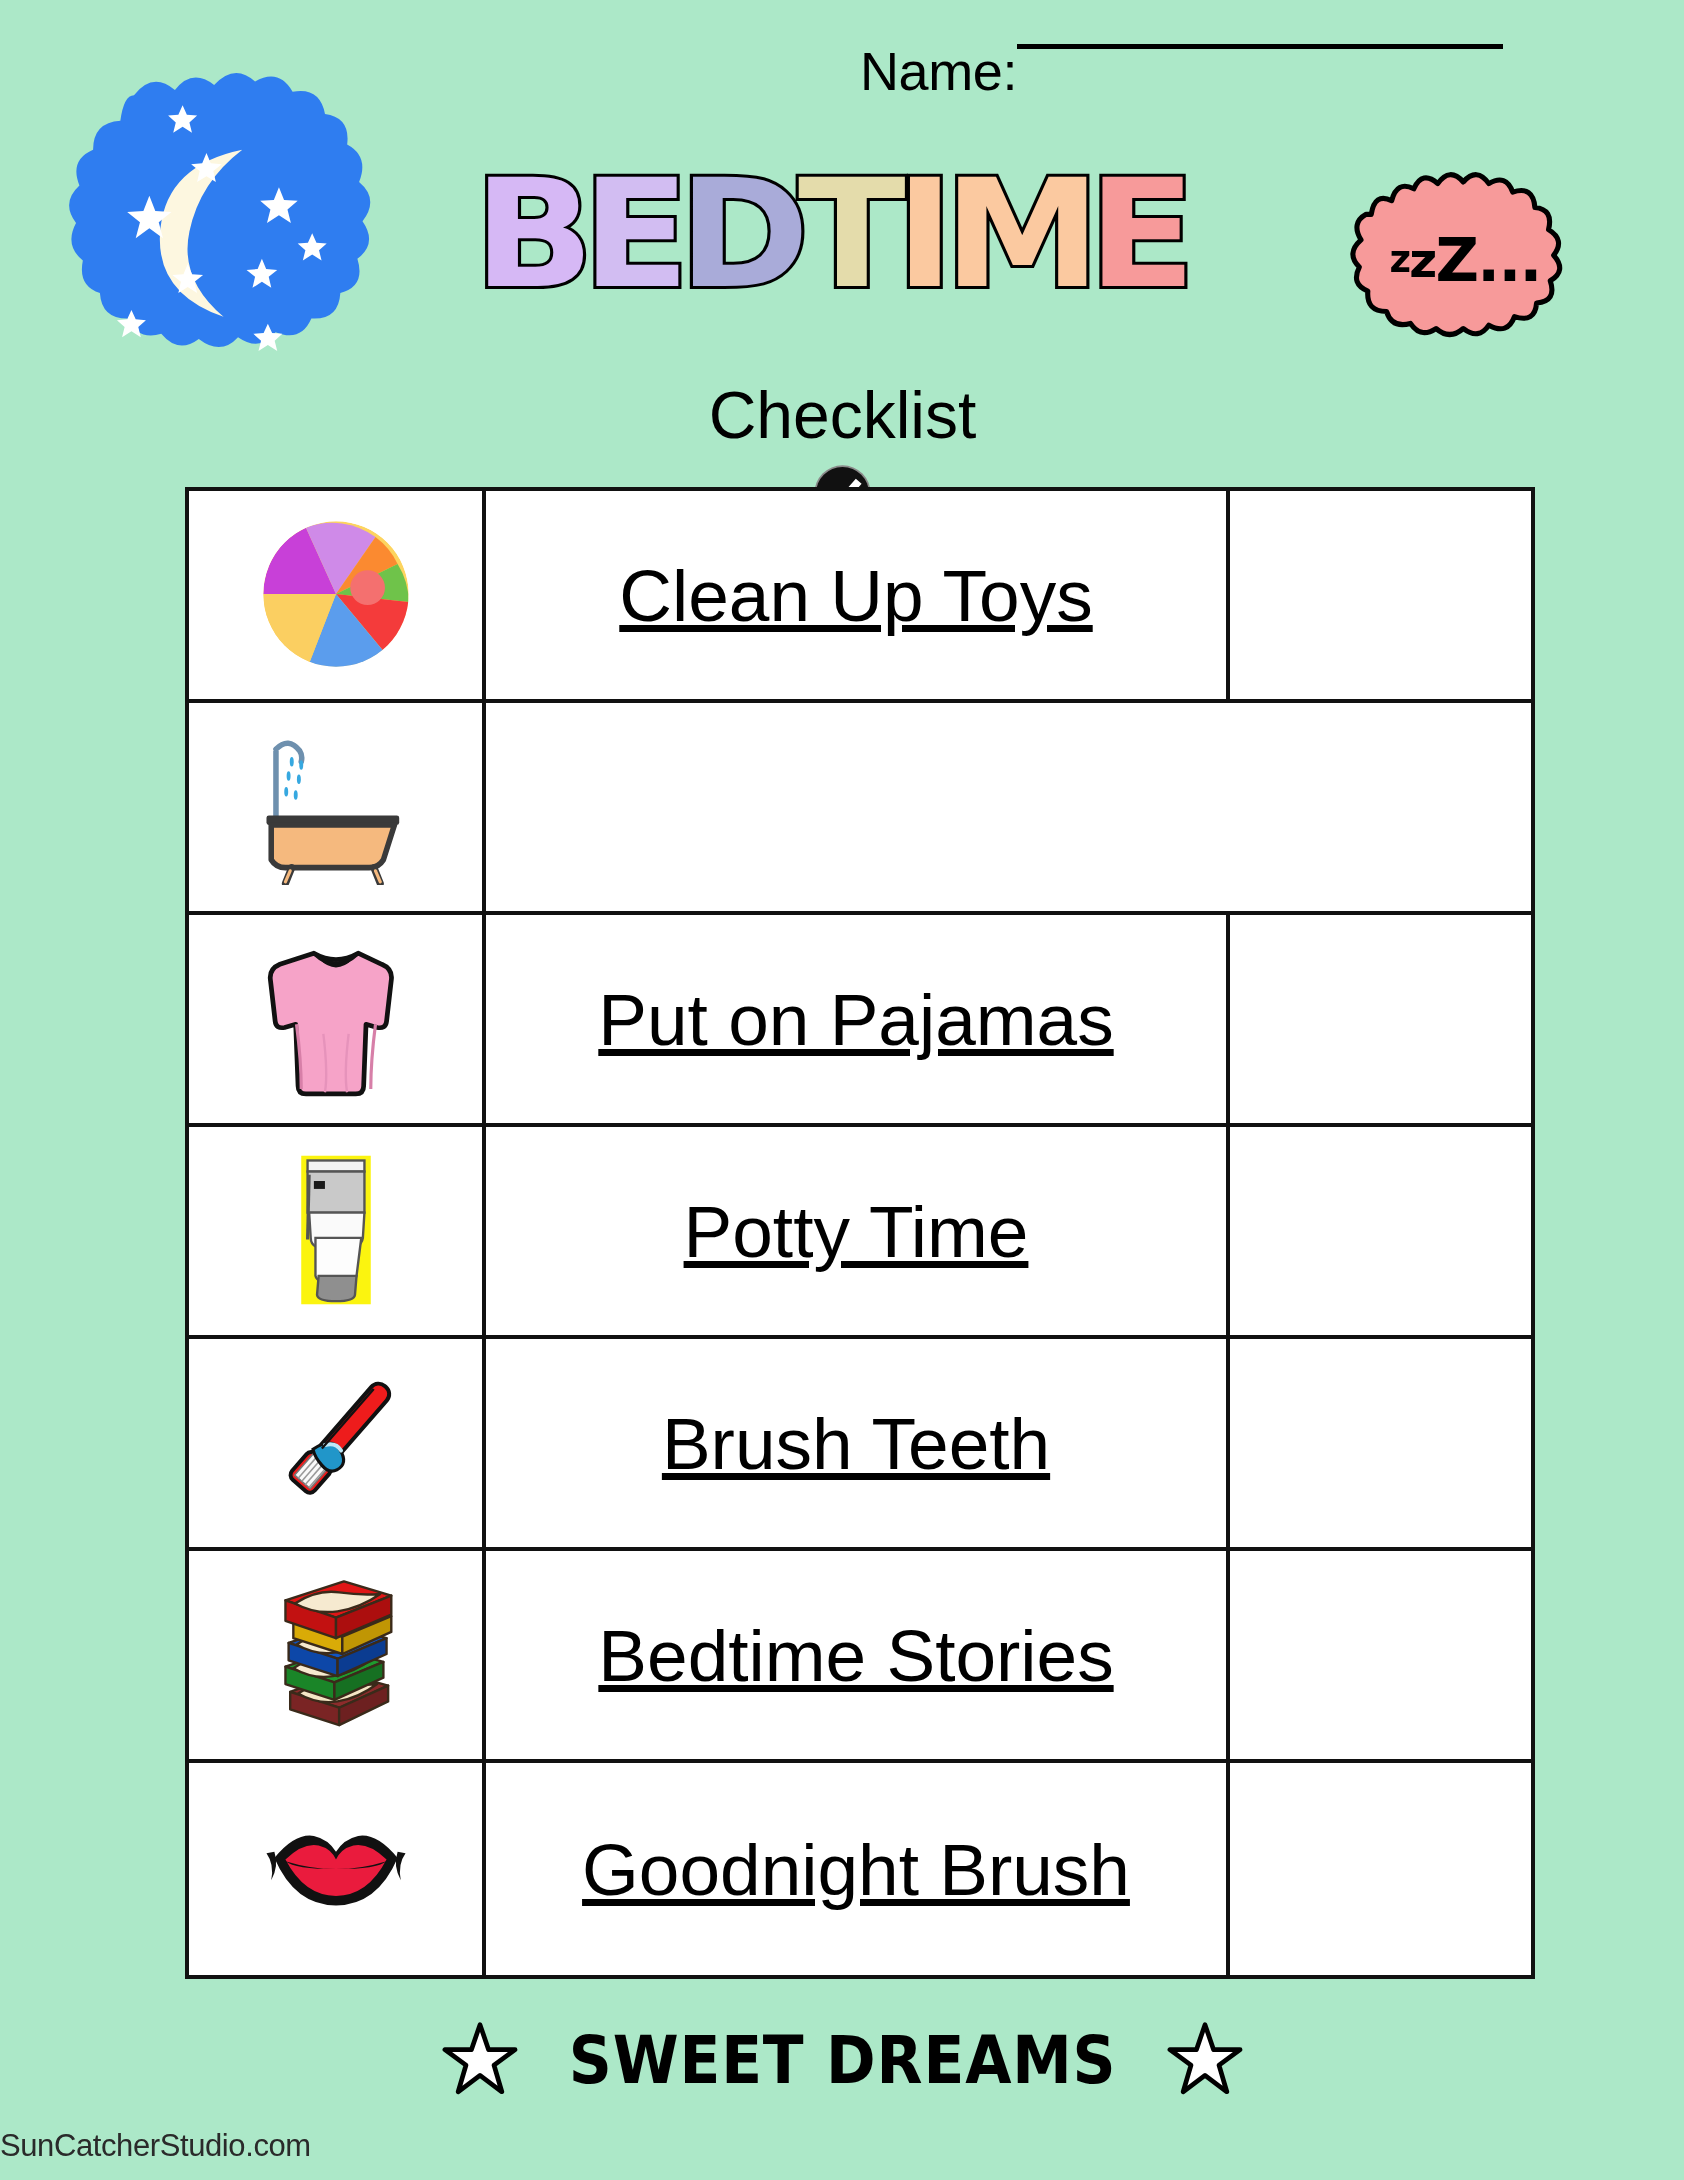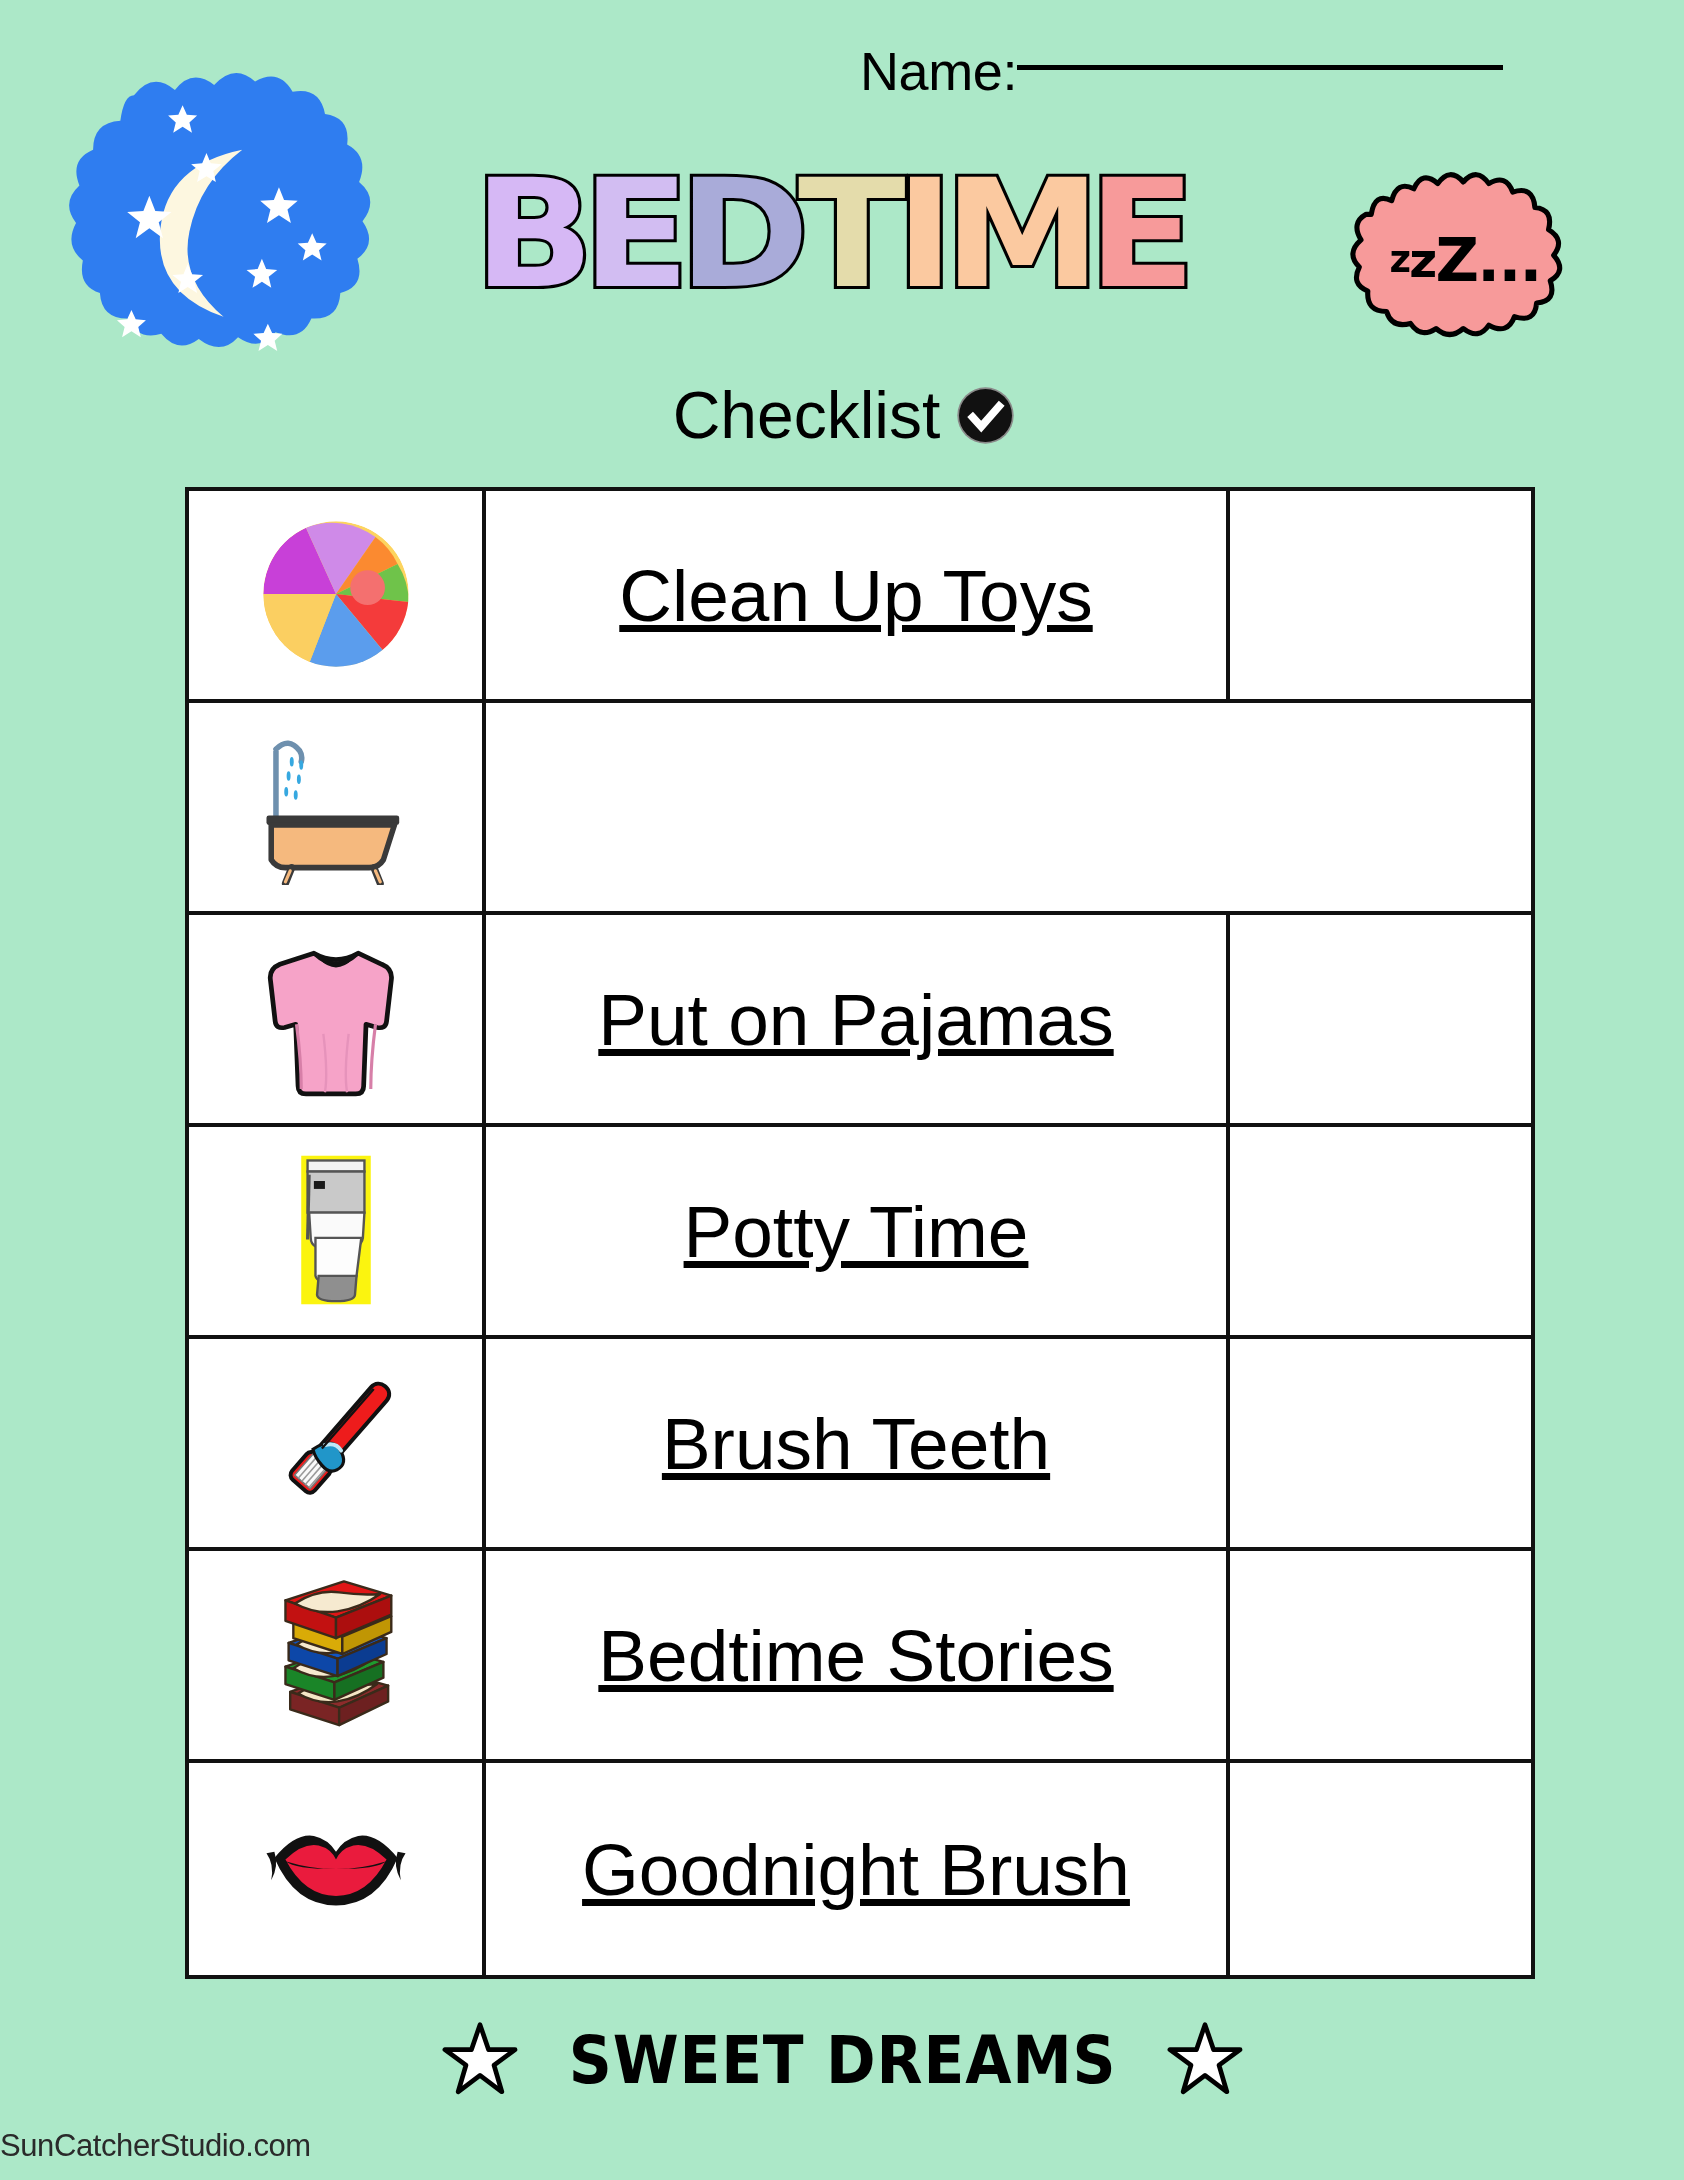--- a/index.html
+++ b/index.html
@@ -29,21 +29,21 @@
     width: 324px;
     height: 307px;
   }
 
   
   .name-row {
     position: absolute;
     left: 860px;
     top: 44px;
     display: flex;
-    align-items: center;
+    align-items: flex-start;
     gap: 0;
   }
   .name-label {
     font-size: 54px;
     color: #000;
     line-height: 1;
     letter-spacing: -0.4px;
   }
   .name-line {
     width: 486px;
@@ -102,20 +102,21 @@
   
   .checklist-row {
     position: absolute;
     left: 0;
     right: 0;
     top: 382px;
     display: flex;
     align-items: center;
     justify-content: center;
     gap: 19px;
+    flex-direction: column;
   }
   .checklist-label {
     font-size: 66px;
     color: #000;
     line-height: 1;
   }
   .check-badge {
     width: 53px;
     height: 53px;
     border-radius: 50%;

